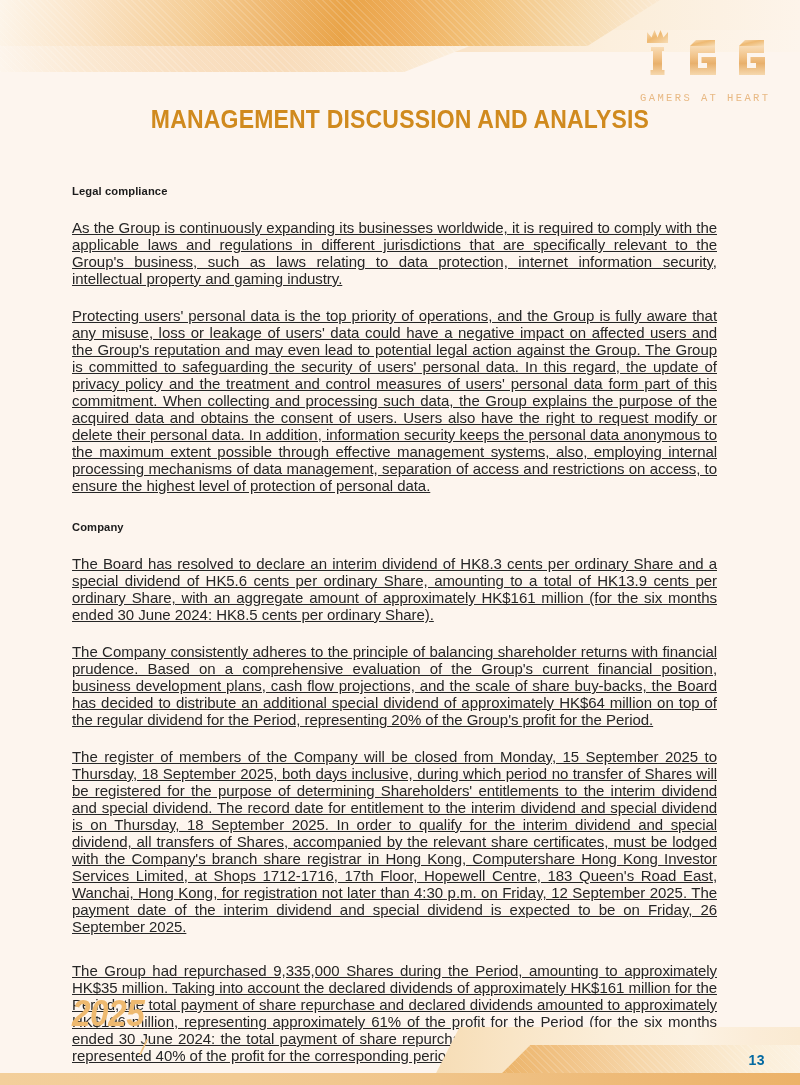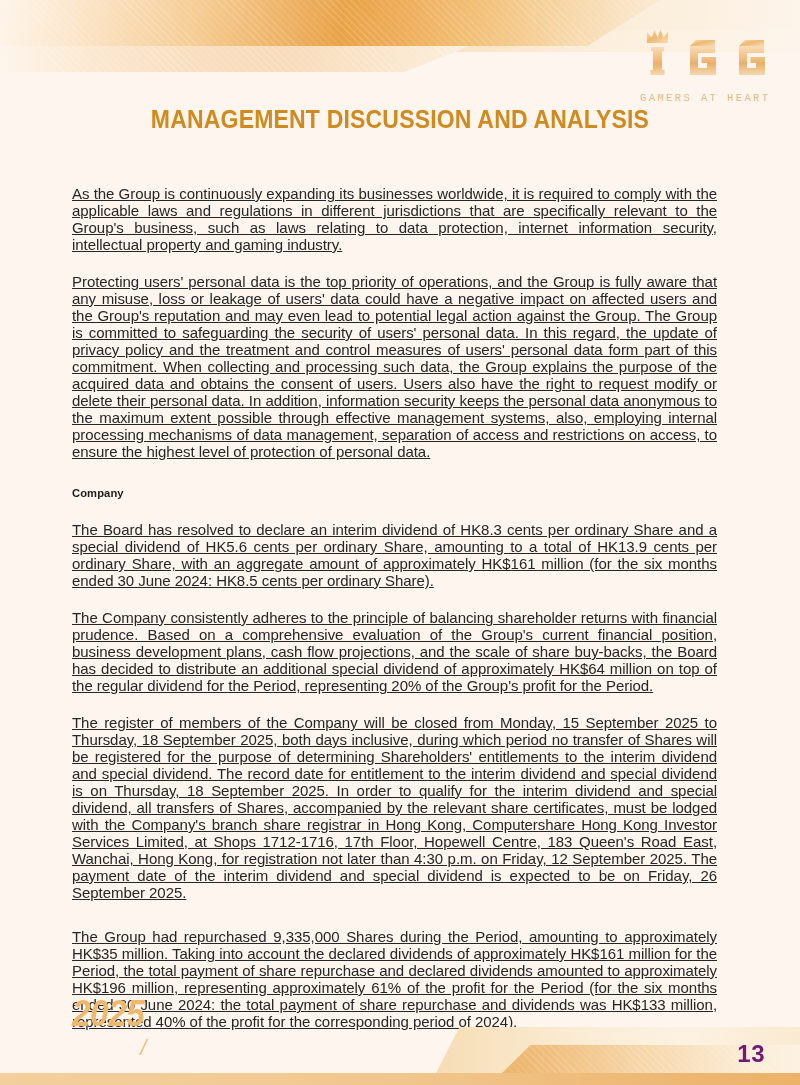--- a/index.html
+++ b/index.html
@@ -304,23 +304,23 @@
     font-size: 17px;
     letter-spacing: 7px;
     color: #efbf79;
   }
 
   .page-number {
     position: absolute;
     bottom: 17px;
     right: 35px;
     font-family: "Liberation Sans", sans-serif;
-    font-size: 24px;
-    font-weight: bold;
-    color: #701a75;
+    font-size: 14px;
+    font-weight: bold;
+    color: #0369a1;
     letter-spacing: 0.5px;
   }
 </style>
 </head>
 <body>
 
 <div class="page">
 
   <div class="header-deco">
     <div class="band-top"></div>
@@ -356,20 +356,21 @@
       <path d="M248 44 L248 58 L214 58 L214 88 L232 88 L232 78 L221 78 L221 66 L250 66 L250 102
                L198 102 L198 44 Z" fill="url(#goldGrad)"></path>
       <path d="M198 44 L248 44 L248 32 L210 32 Z" fill="url(#goldGrad2)"></path>
     </svg>
     <span class="logo-tagline">GAMERS AT HEART</span>
   </div>
 
   <h1 class="page-title">MANAGEMENT DISCUSSION AND ANALYSIS</h1>
 
   <div class="content">
+      <div class="section-heading">Legal compliance</div>
       <p class="para">As the Group is continuously expanding its businesses worldwide, it is required to comply with the applicable laws and regulations in different jurisdictions that are specifically relevant to the Group's business, such as laws relating to data protection, internet information security, intellectual property and gaming industry.</p>
       <p class="para">Protecting users' personal data is the top priority of operations, and the Group is fully aware that any misuse, loss or leakage of users' data could have a negative impact on affected users and the Group's reputation and may even lead to potential legal action against the Group. The Group is committed to safeguarding the security of users' personal data. In this regard, the update of privacy policy and the treatment and control measures of users' personal data form part of this commitment. When collecting and processing such data, the Group explains the purpose of the acquired data and obtains the consent of users. Users also have the right to request modify or delete their personal data. In addition, information security keeps the personal data anonymous to the maximum extent possible through effective management systems, also, employing internal processing mechanisms of data management, separation of access and restrictions on access, to ensure the highest level of protection of personal data.</p>
       <div class="spacer-sm"></div>
       <div class="section-heading">Company</div>
       <p class="para">The Board has resolved to declare an interim dividend of HK8.3 cents per ordinary Share and a special dividend of HK5.6 cents per ordinary Share, amounting to a total of HK13.9 cents per ordinary Share, with an aggregate amount of approximately HK$161 million (for the six months ended 30 June 2024: HK8.5 cents per ordinary Share).</p>
       <p class="para">The Company consistently adheres to the principle of balancing shareholder returns with financial prudence. Based on a comprehensive evaluation of the Group's current financial position, business development plans, cash flow projections, and the scale of share buy-backs, the Board has decided to distribute an additional special dividend of approximately HK$64 million on top of the regular dividend for the Period, representing 20% of the Group's profit for the Period.</p>
       <p class="para">The register of members of the Company will be closed from Monday, 15 September 2025 to Thursday, 18 September 2025, both days inclusive, during which period no transfer of Shares will be registered for the purpose of determining Shareholders' entitlements to the interim dividend and special dividend. The record date for entitlement to the interim dividend and special dividend is on Thursday, 18 September 2025. In order to qualify for the interim dividend and special dividend, all transfers of Shares, accompanied by the relevant share certificates, must be lodged with the Company's branch share registrar in Hong Kong, Computershare Hong Kong Investor Services Limited, at Shops 1712-1716, 17th Floor, Hopewell Centre, 183 Queen's Road East, Wanchai, Hong Kong, for registration not later than 4:30 p.m. on Friday, 12 September 2025. The payment date of the interim dividend and special dividend is expected to be on Friday, 26 September 2025.</p>
       <div class="spacer-sm"></div>
       <p class="para">The Group had repurchased 9,335,000 Shares during the Period, amounting to approximately HK$35 million. Taking into account the declared dividends of approximately HK$161 million for the Period, the total payment of share repurchase and declared dividends amounted to approximately HK$196 million, representing approximately 61% of the profit for the Period (for the six months ended 30 June 2024: the total payment of share repurchase and dividends was HK$133 million, represented 40% of the profit for the corresponding period of 2024).</p>
     </div>

